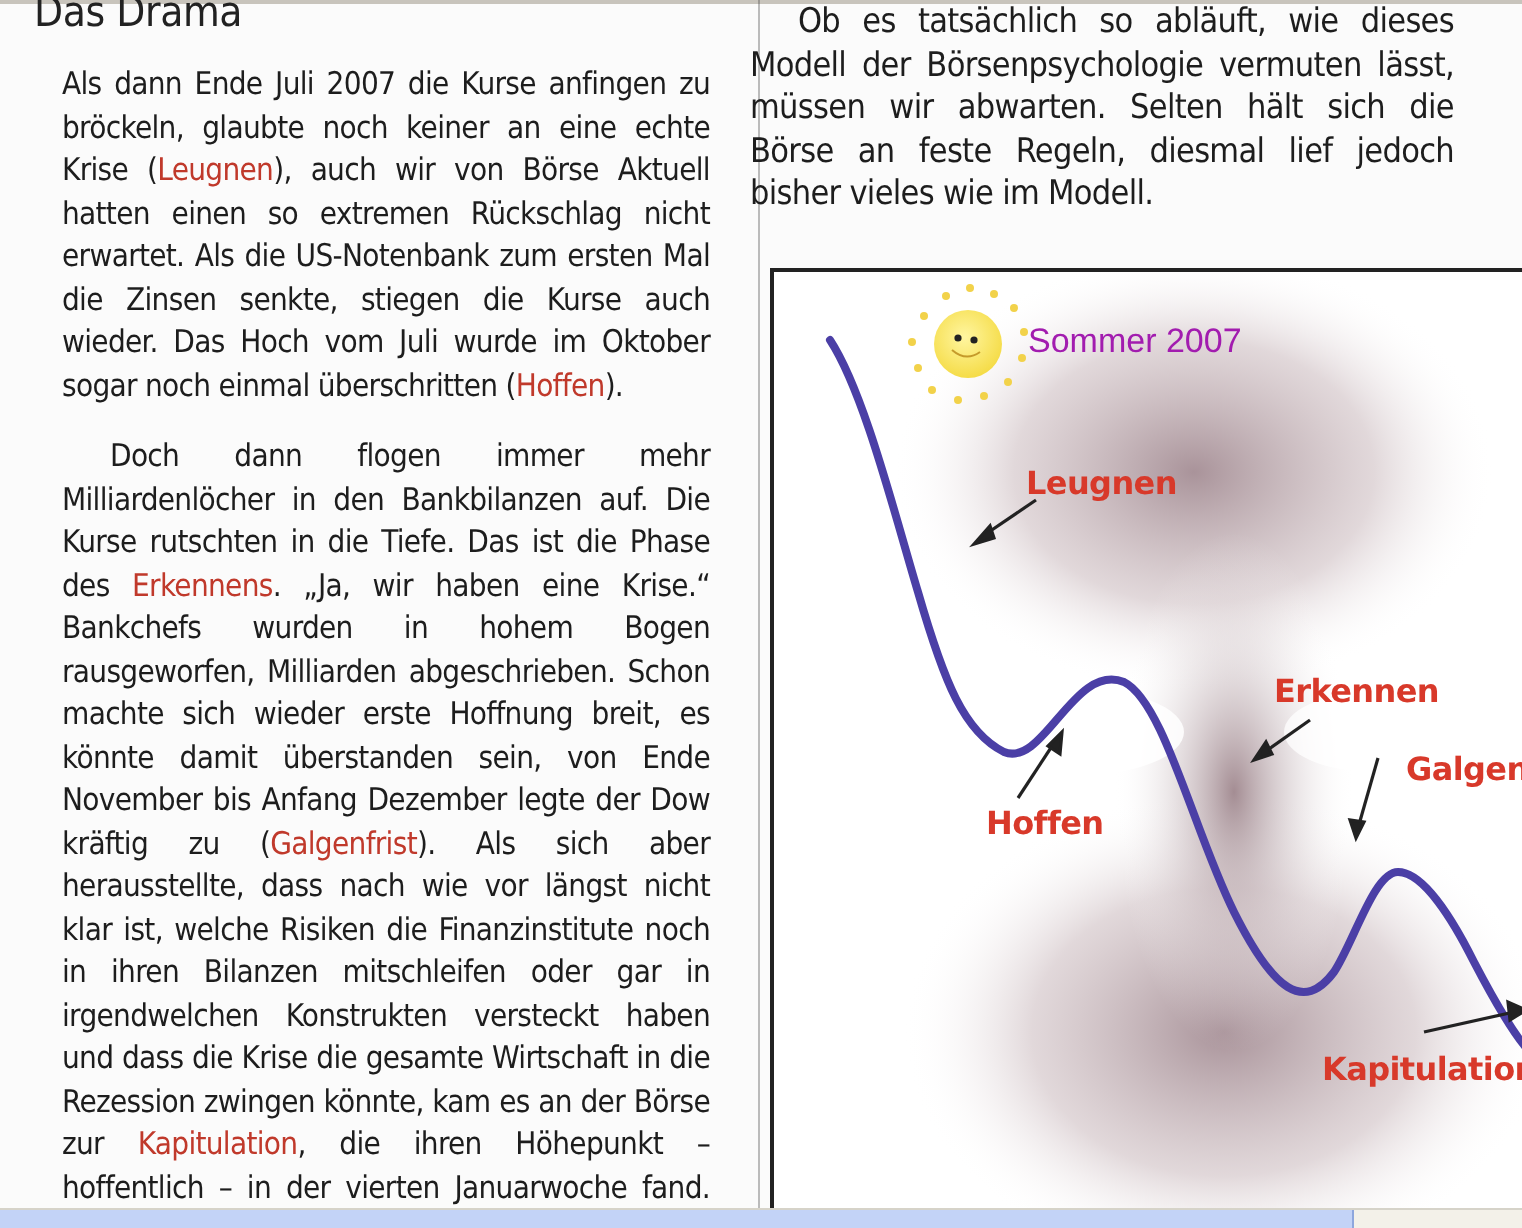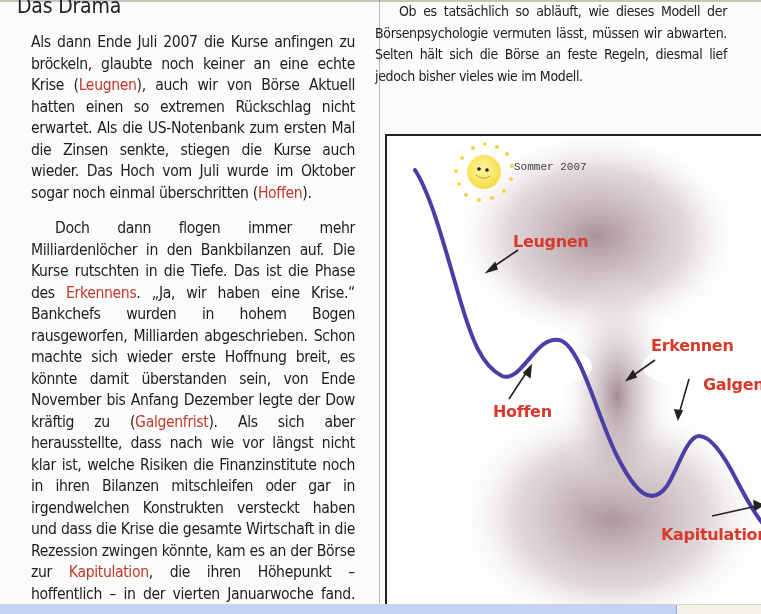--- a/index.html
+++ b/index.html
@@ -19,31 +19,31 @@
   .col-left .heading {
     font-size:21px; line-height:24px; font-weight:normal; margin:0 0 2px 0; color:#222;
     letter-spacing:-0.2px;
   }
   .col-left p { margin:14px; }
   .col-left p.indent { text-indent:24px; }
   .hl { color:#c0392b; }
   .divider { position:absolute; left:379px; top:0; width:1px; height:604px; background:#444; opacity:0.35; }
   .col-right {
     position:absolute; left:375px; top:1px; width:352px;
-    font-size:14px; line-height:21.5px; letter-spacing:-0.35px; text-align:justify;
+    font-size:17px; line-height:21.5px; letter-spacing:-0.35px; text-align:justify;
   }
   .col-right p { margin:0; text-indent:24px; }
 
   .figure {
     position:absolute; left:385px; top:134px; width:376px; height:470px;
     border-top:2px solid #222; border-left:2px solid #222; background:#fff; overflow:hidden;
   }
   .figure svg { position:absolute; left:0; top:0; }
   .lbl { position:absolute; color:#d8392a; font-family:"DejaVu Sans","Liberation Sans",sans-serif; font-size:16px; font-weight:bold; letter-spacing:-0.3px; white-space:nowrap; }
-  .season { position:absolute; color:#404040; font-family:Liberation Mono, monospace; font-size:11px; white-space:nowrap; }
+  .season { position:absolute; color:#a21caf; font-family:Liberation Sans, sans-serif; font-size:17px; white-space:nowrap; }
 
   .hscroll { position:absolute; left:0; top:604px; width:761px; height:10px; background:#f3f1e9; border-top:1px solid #d6d3c9; }
   .hscroll .thumb { position:absolute; left:0; top:0; width:676px; height:10px; background:#c3d3f7; border-right:1px solid #8ea7dd; }
 </style>
 </head>
 <body>
 
 <div class="top-border"></div>
 
 <div class="col-left">
@@ -124,20 +124,20 @@
       <line x1="302" y1="243" x2="292" y2="278"></line>
       <polygon points="291,283 288,274 295,275"></polygon>
       <line x1="325" y1="380" x2="370" y2="370"></line>
       <polygon points="376,369 367,365 368,374"></polygon>
     </g>
   </svg>
 
   <div class="season" style="left:127px; top:25px;">Sommer 2007</div>
   <div class="lbl" style="left:126px; top:96px;">Leugnen</div>
   <div class="lbl" style="left:106px; top:266px;">Hoffen</div>
-  <div class="lbl" style="left:264px; top:200px;">Erkennen</div>
+  <div class="lbl" style="left:250px; top:200px;">Erkennen</div>
   <div class="lbl" style="left:316px; top:239px;">Galgen</div>
   <div class="lbl" style="left:274px; top:389px;">Kapitulation</div>
 </div>
 
 <div class="hscroll">
   <div class="thumb"></div>
 </div>
 
 </body></html>

